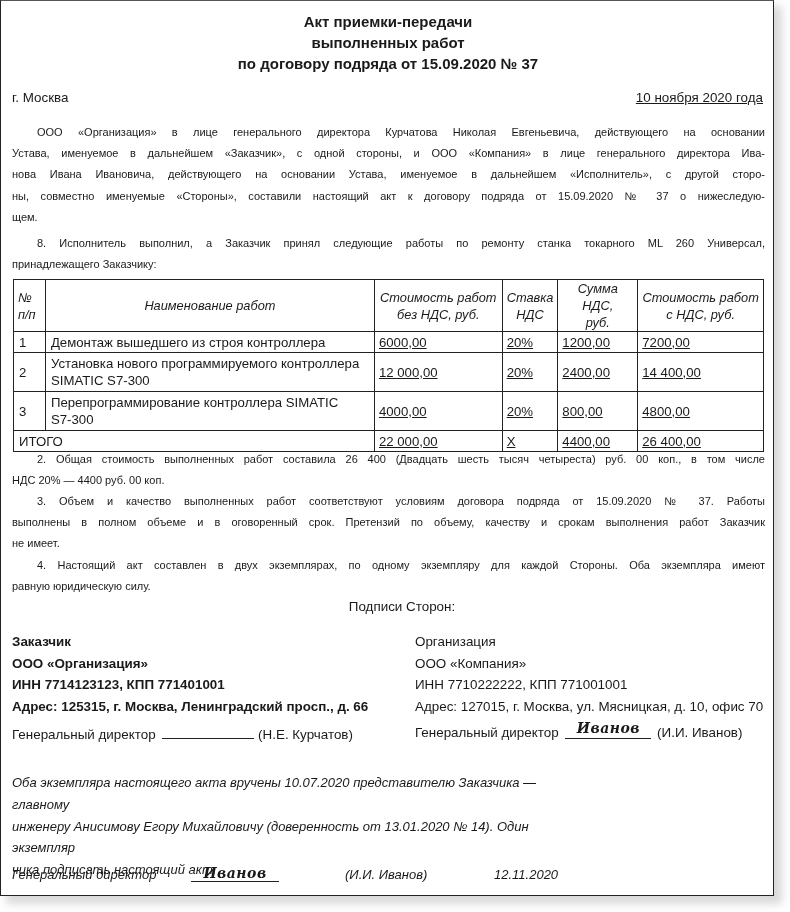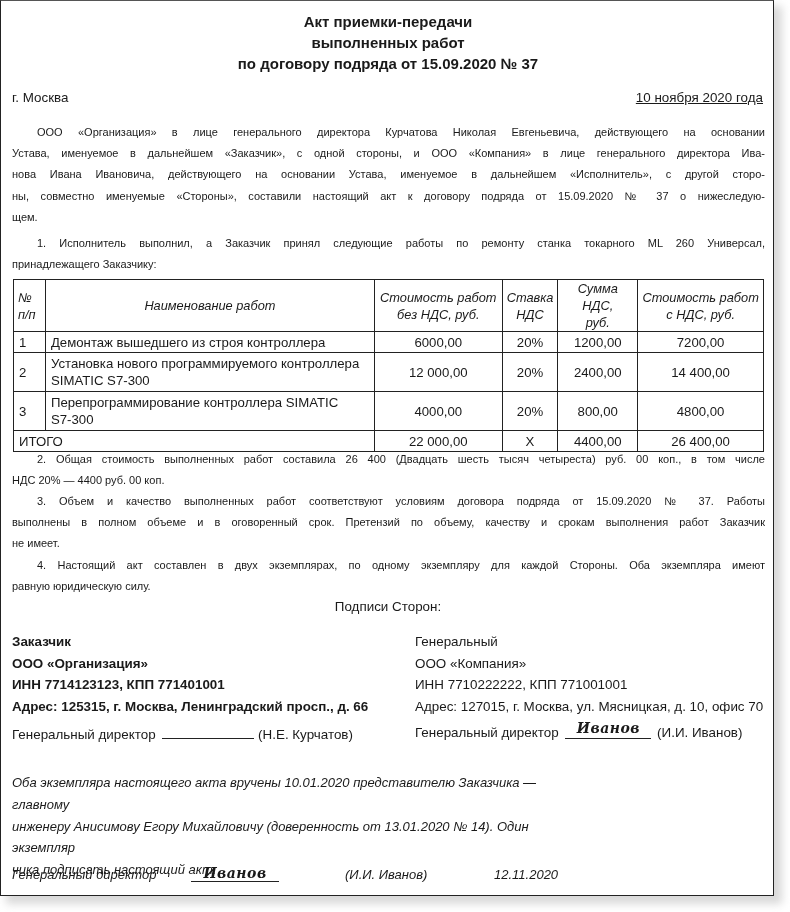--- a/index.html
+++ b/index.html
@@ -16,21 +16,21 @@
   .para { position: absolute; left: 11px; width: 753px; font-family: "Liberation Sans", sans-serif;
           font-size: 11px; line-height: 21.2px; text-align: justify; }
   .para .ind { display: inline-block; width: 25px; }
   .line { display: block; text-align: justify; text-align-last: justify; height: 21.2px; white-space: nowrap; overflow: hidden; }
   .line.last { text-align-last: left; }
   table.works { position: absolute; left: 12px; top: 278px; width: 751px; border-collapse: collapse;
                 font-family: "Liberation Sans", sans-serif; font-size: 13.2px; }
   table.works td, table.works th { border: 1.5px solid #222; padding: 0 4px; }
   table.works th { font-weight: normal; font-style: italic; text-align: center; height: 38px; line-height: 17px; font-size: 12.8px; }
   table.works td.left { text-align: left; padding-left: 5px; }
-  table.works td.c { text-align: center; }
+  table.works td.c { text-align: left; text-decoration: underline; }
   table.works th.idx { text-align: left; padding-left: 4px; }
   tr.r1 td { height: 20px; }
   tr.r2 td, tr.r3 td { height: 38px; line-height: 17px; }
   tr.rt td { height: 20px; }
   .it { font-style: italic; }
   .sig { font-family: "DejaVu Serif", serif; font-style: italic; font-weight: bold; font-size: 14px; letter-spacing: 0.5px; }
   .uline { border-bottom: 1.3px solid #222; display: inline-block; height: 16px; }
   .foot { position: absolute; left: 11px; width: 580px; font-family: "Liberation Sans", sans-serif;
           font-style: italic; font-size: 13px; line-height: 21.8px; }
 </style>
@@ -51,21 +51,21 @@
 
   <div class="para" style="top:121px;">
     <span class="line"><span class="ind"></span><span>ООО «Организация» в лице генерального директора Курчатова Николая Евгеньевича, действующего на основании</span></span>
     <span class="line"><span>Устава, именуемое в дальнейшем «Заказчик», с одной стороны, и ООО «Компания» в лице генерального директора Ива-</span></span>
     <span class="line"><span>нова Ивана Ивановича, действующего на основании Устава, именуемое в дальнейшем «Исполнитель», с другой сторо-</span></span>
     <span class="line"><span>ны, совместно именуемые «Стороны», составили настоящий акт к договору подряда от 15.09.2020 № 37 о нижеследую-</span></span>
     <span class="line last"><span>щем.</span></span>
   </div>
 
   <div class="para" style="top:232px;">
-    <span class="line"><span class="ind"></span><span>1. Исполнитель выполнил, а Заказчик принял следующие работы по ремонту станка токарного ML 260 Универсал,</span></span>
+    <span class="line"><span class="ind"></span><span>8. Исполнитель выполнил, а Заказчик принял следующие работы по ремонту станка токарного ML 260 Универсал,</span></span>
     <span class="line last"><span>принадлежащего Заказчику:</span></span>
   </div>
 
   <table class="works">
     <colgroup>
       <col style="width:32px">
         <col style="width:330px">
         <col style="width:128px">
         <col style="width:55px">
         <col style="width:80px">
@@ -123,50 +123,50 @@
     <span class="line"><span class="ind"></span><span>3. Объем и качество выполненных работ соответствуют условиям договора подряда от 15.09.2020 № 37. Работы</span></span>
     <span class="line"><span>выполнены в полном объеме и в оговоренный срок. Претензий по объему, качеству и срокам выполнения работ Заказчик</span></span>
     <span class="line last"><span>не имеет.</span></span>
   </div>
 
   <div class="para" style="top:554px;">
     <span class="line"><span class="ind"></span><span>4. Настоящий акт составлен в двух экземплярах, по одному экземпляру для каждой Стороны. Оба экземпляра имеют</span></span>
     <span class="line last"><span>равную юридическую силу.</span></span>
   </div>
 
-  <div class="abs t" style="left:0; width:774px; text-align:center; top:595px;">Подписи Сторон:</div>
+  <div class="abs t" style="left:14px; width:774px; text-align:center; top:595px;">Подписи Сторон:</div>
 
   <div class="abs t" style="left:11px; top:630px;font-weight:bold;">
     <div>Заказчик</div>
     <div>ООО «Организация»</div>
     <div>ИНН 7714123123, КПП 771401001</div>
     <div>Адрес: 125315, г. Москва, Ленинградский просп., д. 66</div>
   </div>
 
   <div class="abs t" style="left:11px; top:721px;">
     <span>Генеральный директор</span>
     <span class="uline" style="width:92px; margin-left:3px;"></span>
     <span style="">(Н.Е. Курчатов)</span>
   </div>
 
   <div class="abs t" style="left:414px; top:630px;">
-    <div>Генеральный</div>
+    <div>Организация</div>
     <div>ООО «Компания»</div>
     <div>ИНН 7710222222, КПП 771001001</div>
     <div>Адрес: 127015, г. Москва, ул. Мясницкая, д. 10, офис 70</div>
   </div>
 
   <div class="abs t" style="left:414px; top:721px;">
     <span>Генеральный директор</span>
     <span class="uline" style="width:86px; margin-left:3px; text-align:center; position:relative;"><span class="sig" style="position:relative; top:-4px;">Иванов</span></span>
     <span style="margin-left:2px;">(И.И. Иванов)</span>
   </div>
 
   <div class="foot" style="top:771px;">
-    <div>Оба экземпляра настоящего акта вручены 10.01.2020 представителю Заказчика — главному</div>
+    <div>Оба экземпляра настоящего акта вручены 10.07.2020 представителю Заказчика — главному</div>
     <div>инженеру Анисимову Егору Михайловичу (доверенность от 13.01.2020 № 14). Один экземпляр</div>
     <div>чика подписать настоящий акт.</div>
   </div>
 
   <div class="abs it t" style="left:11px; top:863px; font-size:13px;">Генеральный директор</div>
   <div class="abs" style="left:190px; top:862px; width:88px; height:18px; border-bottom:1.3px solid #222; text-align:center;">
     <span class="sig">Иванов</span>
   </div>
   <div class="abs it t" style="left:344px; top:863px; font-size:13px;">(И.И. Иванов)</div>
   <div class="abs it t" style="left:493px; top:863px; font-size:13px;">12.11.2020</div>

